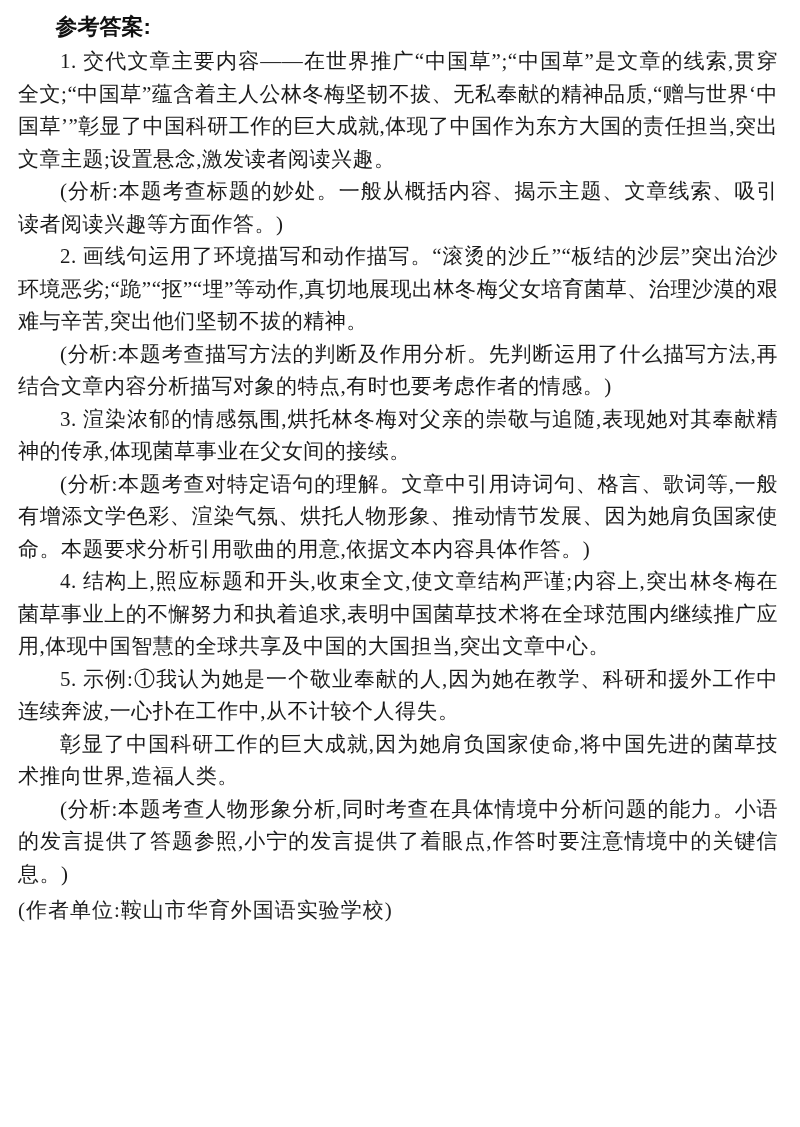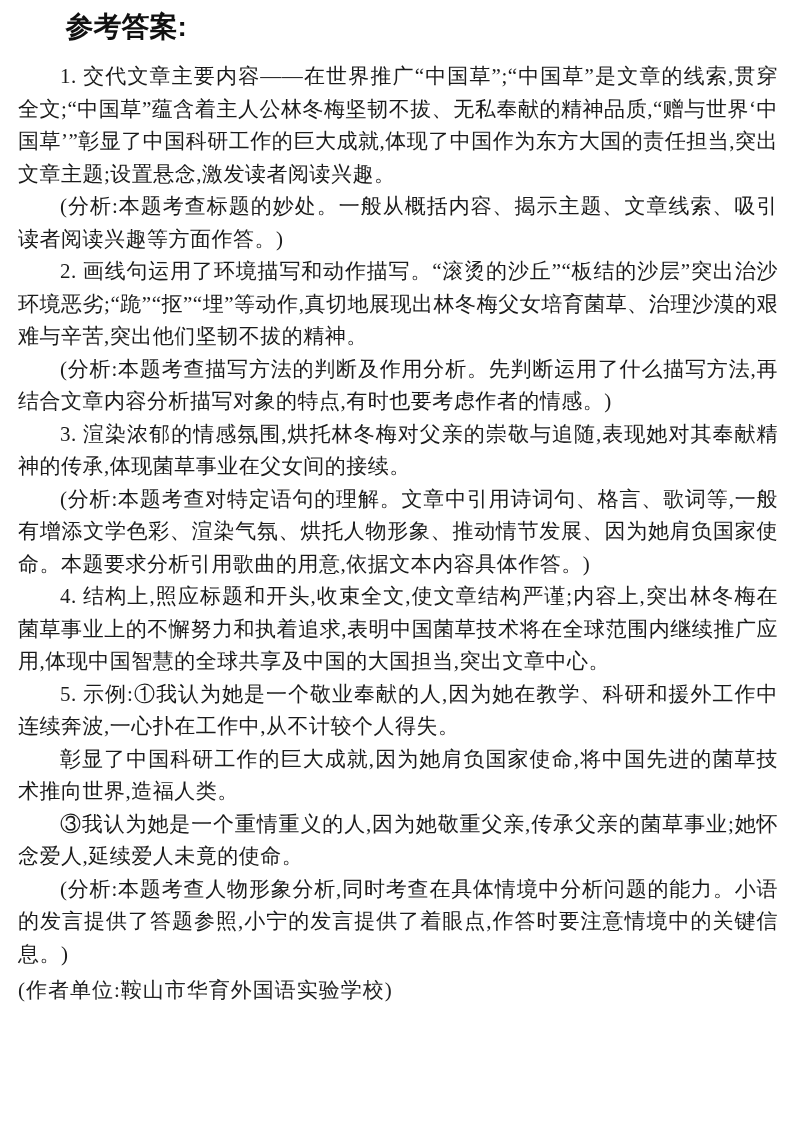--- a/index.html
+++ b/index.html
@@ -17,23 +17,23 @@
     padding: 10px 22px 0 18px;
     color: #1b1b1b;
     font-family: "Liberation Serif", "DejaVu Serif", serif;
     font-size: 21px;
     line-height: 32.5px;
     overflow: hidden;
   }
   .doc-title {
     font-family: "Liberation Sans", "DejaVu Sans", sans-serif;
     font-weight: 700;
-    font-size: 28px;
+    font-size: 22px;
     line-height: 33px;
-    margin: 0 0 17px 0;
+    margin: 0 0 2px 0;
     text-indent: 1.7em;
     color: #111111;
   }
   p.para {
     margin: 0;
     text-align: justify;
     text-indent: 2em;
     word-break: break-all;
     letter-spacing: 0.5px;
   }
@@ -52,17 +52,16 @@
 
   <p class="para">1. 交代文章主要内容——在世界推广“中国草”;“中国草”是文章的线索,贯穿全文;“中国草”蕴含着主人公林冬梅坚韧不拔、无私奉献的精神品质,“赠与世界‘中国草’”彰显了中国科研工作的巨大成就,体现了中国作为东方大国的责任担当,突出文章主题;设置悬念,激发读者阅读兴趣。</p>
   <p class="para">(分析:本题考查标题的妙处。一般从概括内容、揭示主题、文章线索、吸引读者阅读兴趣等方面作答。)</p>
   <p class="para">2. 画线句运用了环境描写和动作描写。“滚烫的沙丘”“板结的沙层”突出治沙环境恶劣;“跪”“抠”“埋”等动作,真切地展现出林冬梅父女培育菌草、治理沙漠的艰难与辛苦,突出他们坚韧不拔的精神。</p>
   <p class="para">(分析:本题考查描写方法的判断及作用分析。先判断运用了什么描写方法,再结合文章内容分析描写对象的特点,有时也要考虑作者的情感。)</p>
   <p class="para">3. 渲染浓郁的情感氛围,烘托林冬梅对父亲的崇敬与追随,表现她对其奉献精神的传承,体现菌草事业在父女间的接续。</p>
   <p class="para">(分析:本题考查对特定语句的理解。文章中引用诗词句、格言、歌词等,一般有增添文学色彩、渲染气氛、烘托人物形象、推动情节发展、因为她肩负国家使命。本题要求分析引用歌曲的用意,依据文本内容具体作答。)</p>
   <p class="para">4. 结构上,照应标题和开头,收束全文,使文章结构严谨;内容上,突出林冬梅在菌草事业上的不懈努力和执着追求,表明中国菌草技术将在全球范围内继续推广应用,体现中国智慧的全球共享及中国的大国担当,突出文章中心。</p>
   <p class="para">5. 示例:①我认为她是一个敬业奉献的人,因为她在教学、科研和援外工作中连续奔波,一心扑在工作中,从不计较个人得失。</p>
   <p class="para">彰显了中国科研工作的巨大成就,因为她肩负国家使命,将中国先进的菌草技术推向世界,造福人类。</p>
-  <p class="para">③我认为她是一个重情重义的人,因为她敬重父亲,传承父亲的菌草事业;她怀念爱人,延续爱人未竟的使命。</p>
   <p class="para">(分析:本题考查人物形象分析,同时考查在具体情境中分析问题的能力。小语的发言提供了答题参照,小宁的发言提供了着眼点,作答时要注意情境中的关键信息。)</p>
 
   <p class="para author-line">(作者单位:鞍山市华育外国语实验学校)</p>
 </div>
 
 </body></html>

